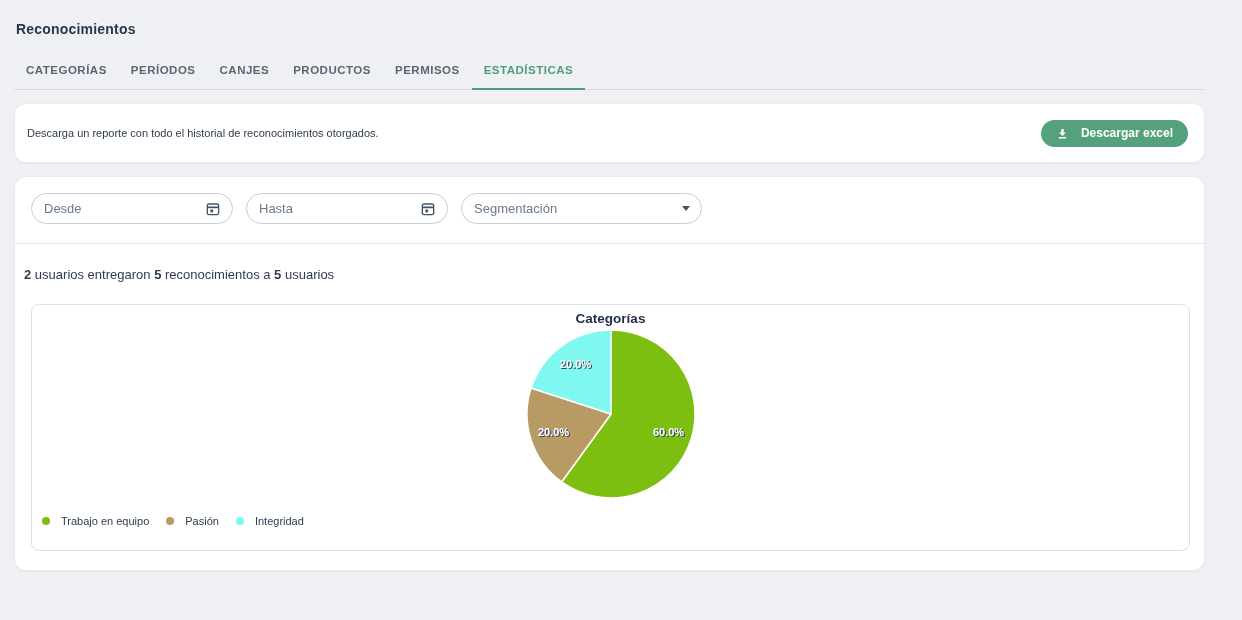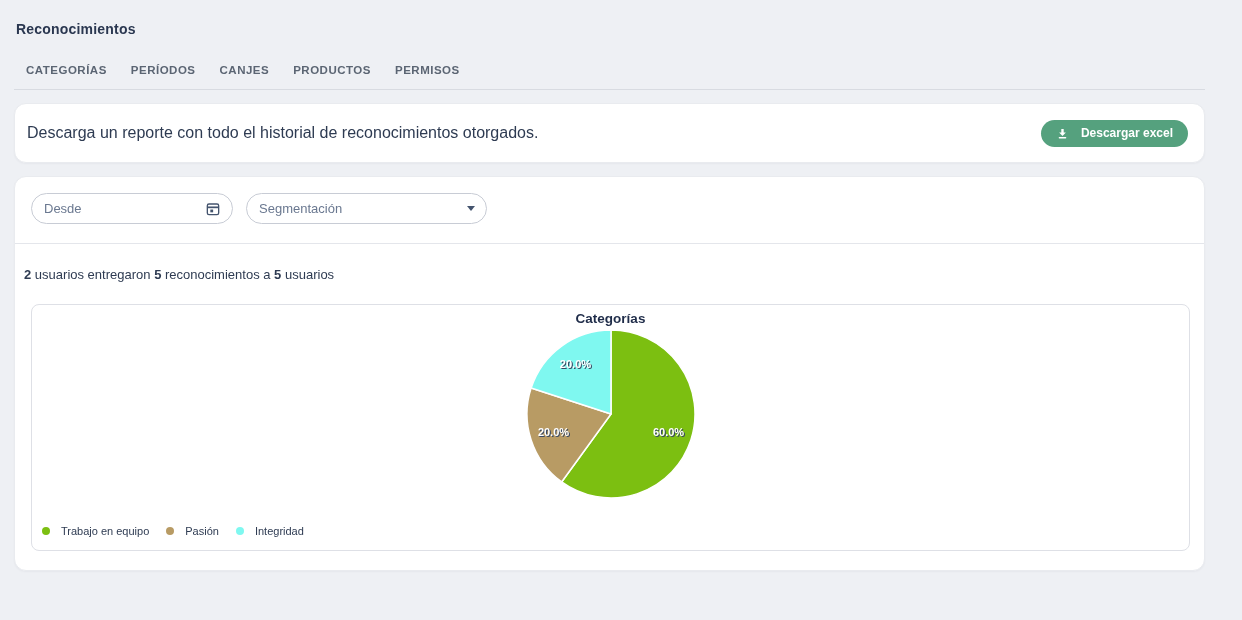--- a/index.html
+++ b/index.html
@@ -44,21 +44,21 @@
     box-shadow: 0 1px 2px rgba(20,30,60,0.04);
   }
   .report-card {
     margin-top: 13px;
     height: 60px;
     display: flex;
     align-items: center;
     justify-content: space-between;
     padding: 0 16px 0 12px;
   }
-  .report-text { font-size: 16px; font-weight: 500; color: #2e3b52; }
+  .report-text { font-size: 11px; font-weight: 500; color: #2e3b52; }
   .btn-download {
     display: inline-flex;
     align-items: center;
     gap: 12px;
     background: #55a17e;
     color: #ffffff;
     border: none;
     border-radius: 14px;
     height: 27px;
     padding: 0 15px;
@@ -116,59 +116,70 @@
     text-align: center;
     font-size: 13.5px;
     font-weight: 700;
     color: #1f2c49;
     margin-top: 6px;
   }
   .pie { display: block; margin: 2px auto 0 auto; }
   .legend {
     position: absolute;
     left: 10px;
-    bottom: 13px;
+    bottom: 23px;
     display: flex;
     align-items: center;
     gap: 17px;
   }
   .legend-item { display: flex; align-items: center; gap: 11px; cursor: pointer; }
   .legend-item .dot { width: 8px; height: 8px; border-radius: 50%; display: inline-block; }
   .legend-item .lbl { font-size: 11px; color: #2e3b52; }
 </style>
 </head>
 <body>
 
 <div class="page-title">Reconocimientos</div>
 
 <div class="tab-bar">
   <div class="tab">CATEGORÍAS</div>
   <div class="tab">PERÍODOS</div>
   <div class="tab">CANJES</div>
   <div class="tab">PRODUCTOS</div>
   <div class="tab">PERMISOS</div>
+  <div class="tab active">ESTADÍSTICAS</div>
 </div>
 
 <div class="card report-card">
   <p class="report-text">Descarga un reporte con todo el historial de reconocimientos otorgados.</p>
   <button class="btn-download" style="background: rgb(85, 161, 126);">
     <span class="icon-btn">
       <svg width="13" height="13" viewBox="0 0 24 24" fill="#ffffff">
         <path d="M12 16.5l6.2-6.2h-4V3.5h-4.4v6.8h-4L12 16.5z"></path>
         <rect x="5" y="18.6" width="14" height="2.4" rx="1.2"></rect>
       </svg>
     </span>
     <span>Descargar excel</span>
   </button>
 </div>
 
 <div class="card main-card">
   <div class="filters">
     <div class="field f-desde">
       <input readonly="" placeholder="Desde" style="">
+      <span class="icon-btn">
+        <svg width="16" height="16" viewBox="0 0 24 24" fill="none" stroke="#44546e" stroke-width="2">
+          <rect x="3.5" y="4.5" width="17" height="16" rx="2.5"></rect>
+          <path d="M3.5 9.5h17" stroke-width="2.6"></path>
+          <rect x="8" y="12.8" width="4.2" height="4.2" fill="#44546e" stroke="none"></rect>
+        </svg>
+      </span>
+    </div>
+    <div class="field f-hasta">
+      <input readonly="" placeholder="Hasta" style="">
       <span class="icon-btn">
         <svg width="16" height="16" viewBox="0 0 24 24" fill="none" stroke="#44546e" stroke-width="2">
           <rect x="3.5" y="4.5" width="17" height="16" rx="2.5"></rect>
           <path d="M3.5 9.5h17" stroke-width="2.6"></path>
           <rect x="8" y="12.8" width="4.2" height="4.2" fill="#44546e" stroke="none"></rect>
         </svg>
       </span>
     </div>
     <div class="field f-seg">
       <input readonly="" placeholder="Segmentación" style="">

